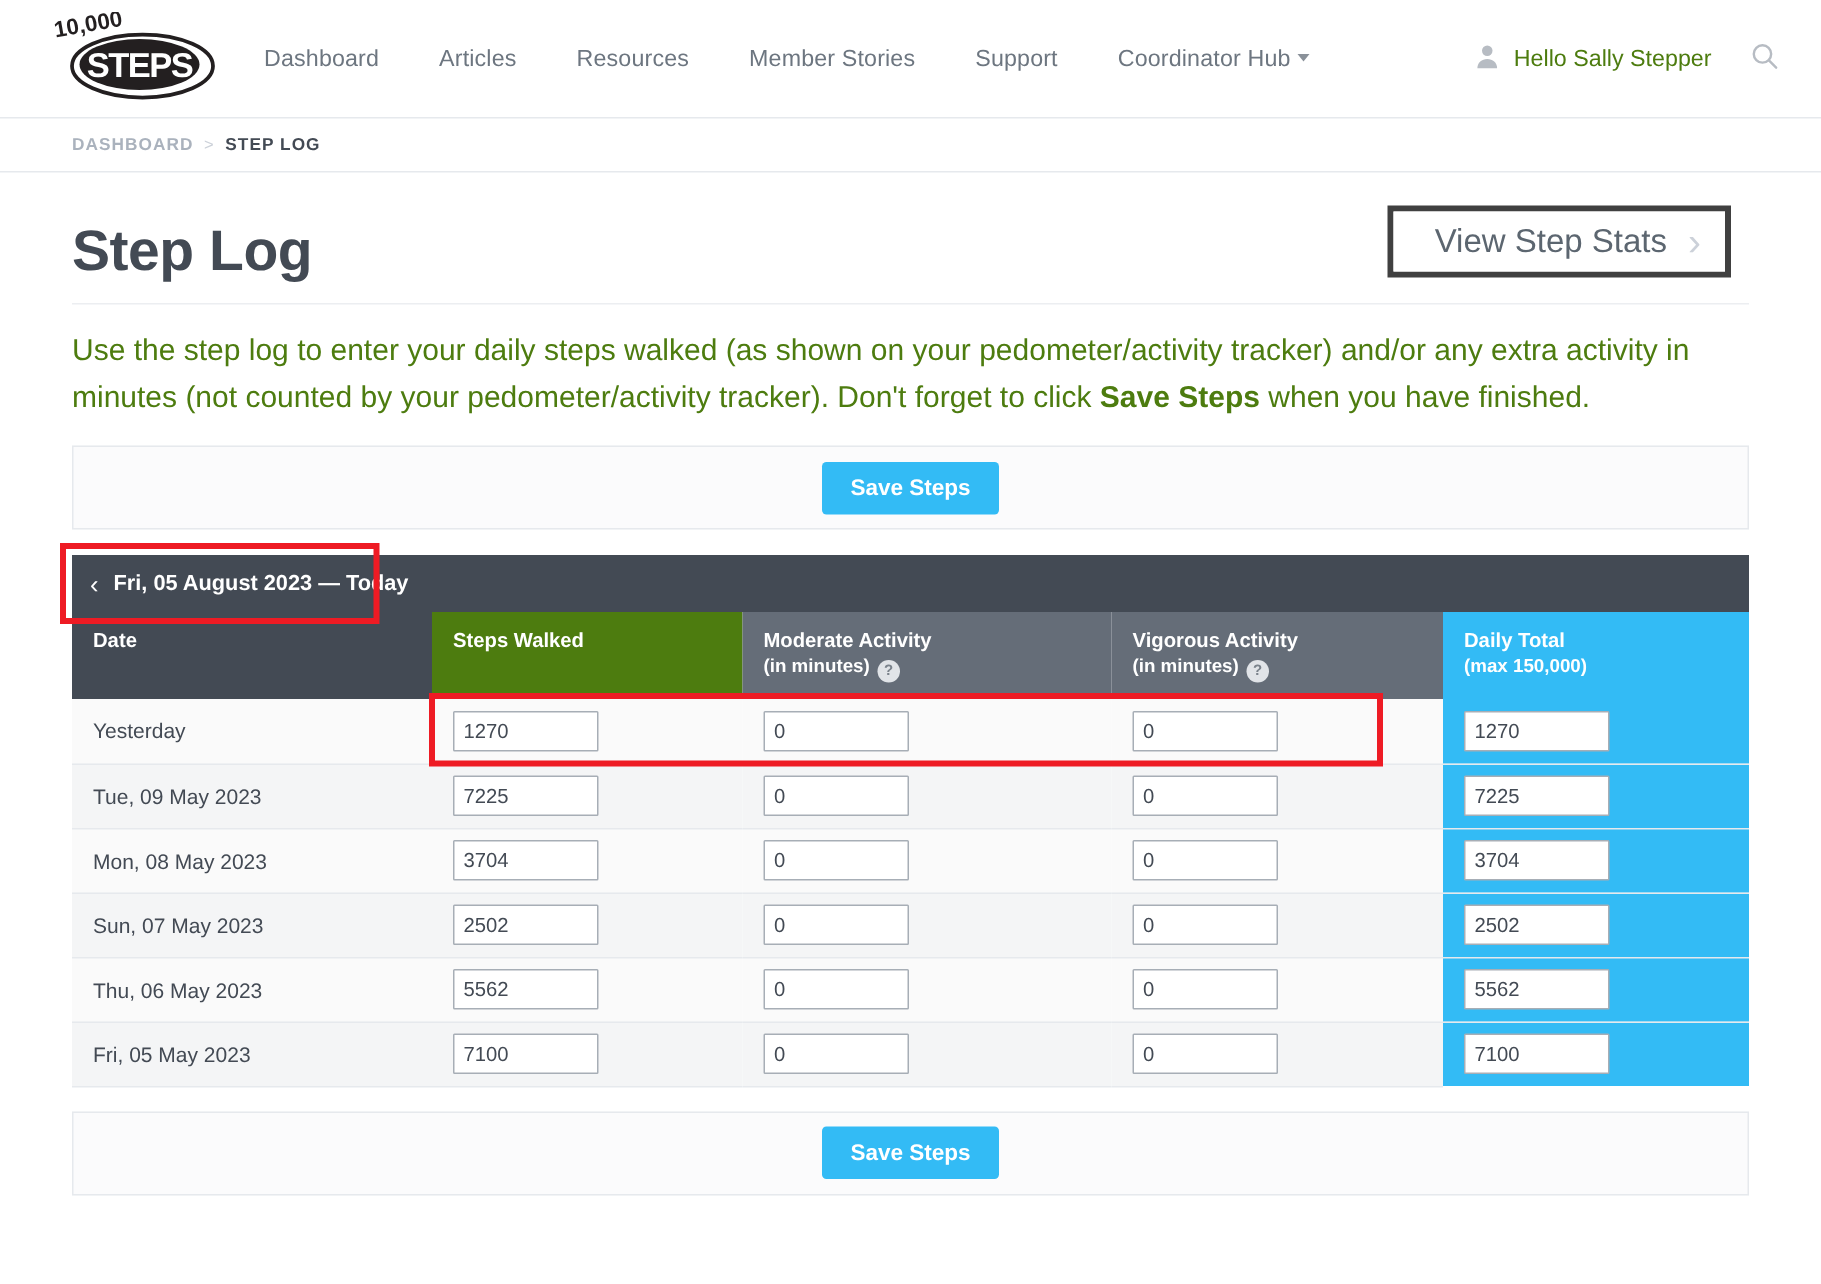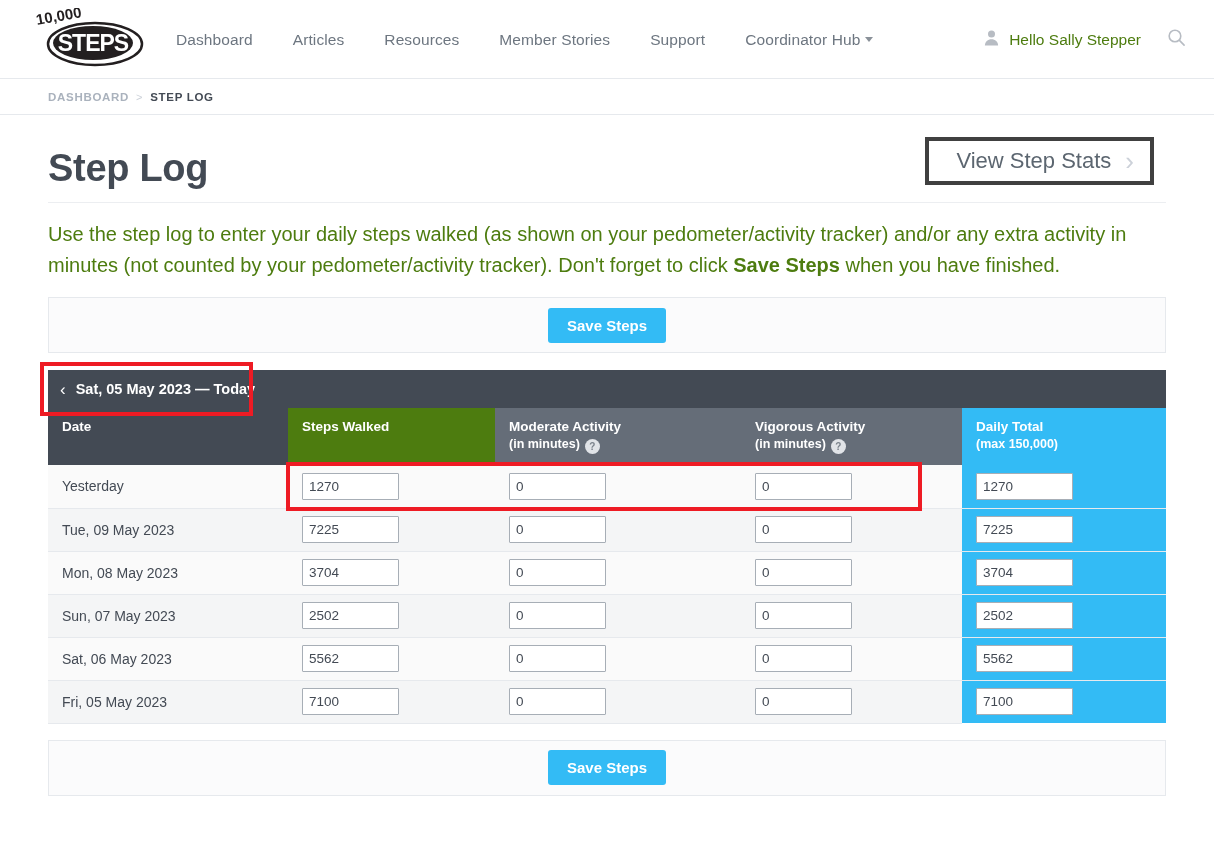--- a/index.html
+++ b/index.html
@@ -349,21 +349,21 @@
 
   <div class="save-bar">
     <button class="btn-save">Save Steps</button>
   </div>
 
   <div class="table-wrap">
 
     <div class="date-bar">
       <div class="date-nav">
         <span class="chev-left">‹</span>
-        <span class="date-label">Sat, 05 May 2023 — Today</span>
+        <span class="date-label">Fri, 05 August 2023 — Today</span>
       </div>
     </div>
     <div class="date-nav-box"></div>
 
     <table class="steplog">
       <thead>
         <tr>
           <th class="c-date">
             <span>Date</span>
           </th>
@@ -407,21 +407,21 @@
             <td class="total-cell"><input type="text" class="cell-input" value="3704" style=""></td>
           </tr>
           <tr class="odd">
             <td>Sun, 07 May 2023</td>
             <td><input type="text" class="cell-input" value="2502" style=""></td>
             <td><input type="text" class="cell-input" value="0" style=""></td>
             <td><input type="text" class="cell-input" value="0" style=""></td>
             <td class="total-cell"><input type="text" class="cell-input" value="2502" style=""></td>
           </tr>
           <tr class="even">
-            <td>Sat, 06 May 2023</td>
+            <td>Thu, 06 May 2023</td>
             <td><input type="text" class="cell-input" value="5562" style=""></td>
             <td><input type="text" class="cell-input" value="0" style=""></td>
             <td><input type="text" class="cell-input" value="0" style=""></td>
             <td class="total-cell"><input type="text" class="cell-input" value="5562" style=""></td>
           </tr>
           <tr class="odd">
             <td>Fri, 05 May 2023</td>
             <td><input type="text" class="cell-input" value="7100" style=""></td>
             <td><input type="text" class="cell-input" value="0" style=""></td>
             <td><input type="text" class="cell-input" value="0" style=""></td>

